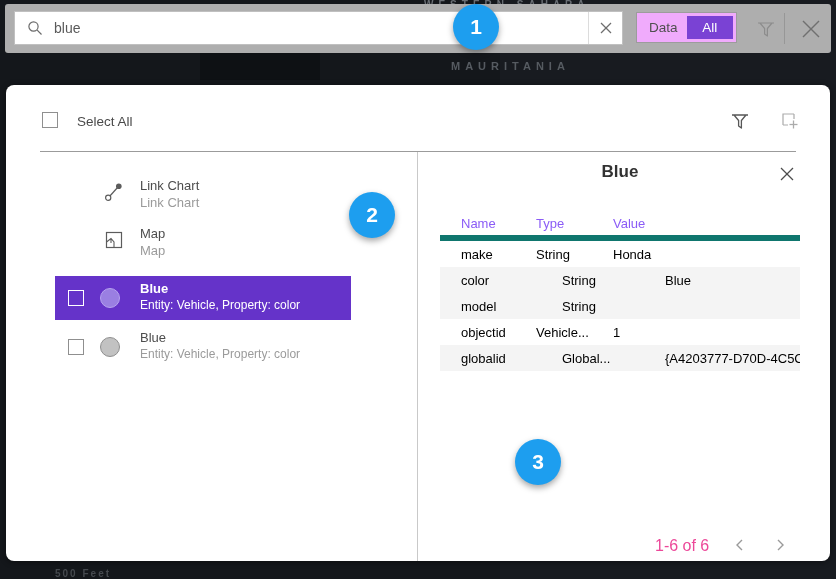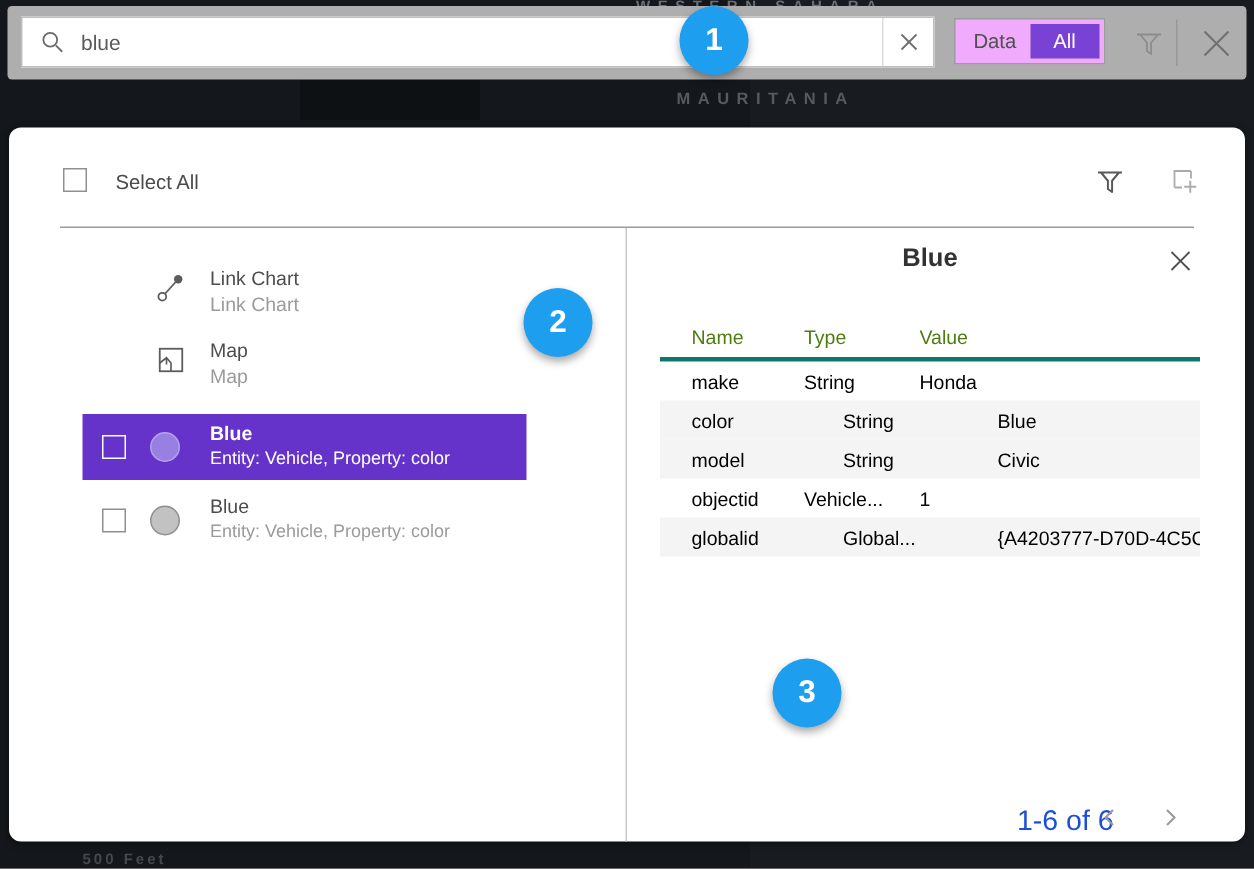--- a/index.html
+++ b/index.html
@@ -56,26 +56,26 @@
   #result-3 .rtitle { color:#ffffff; font-weight:bold; }
   #result-3 .rsub { color:#ffffff; }
   #result-4 .rtitle { color:#4d4d4d; }
   #result-4 .rsub { color:#9b9b9b; }
 
   
   #detail-title { position:absolute; left:434px; top:77px; width:360px; text-align:center; font-size:17px; font-weight:bold; color:#323232; }
   #detail-close { position:absolute; left:772px; top:80px; width:18px; height:18px; cursor:pointer; }
   #attr-table { position:absolute; left:434px; top:126px; width:360px; }
   .trow { display:grid; grid-template-columns:75px 77px 1fr; padding-left:21px; align-items:center; height:26px; font-size:13px; color:#000000; white-space:nowrap; overflow:hidden; }
-  .trow.head { height:30px; color:#4d7c0f; border-bottom:3px solid #0f766e; }
+  .trow.head { height:30px; color:#8b5cf6; border-bottom:6px solid #0f766e; }
   .trow.stripe { background:#f4f4f4;gap:26px; }
   .tcell { overflow:hidden; text-overflow:clip; }
 
   
-  #pagination-label { position:absolute; left:649px; top:452px; font-size:19px; color:#1d4ed8;margin-left:23px; }
+  #pagination-label { position:absolute; left:649px; top:452px; font-size:16px; color:#ec4899; }
   .page-btn { position:absolute; top:451px; width:18px; height:18px; cursor:pointer; }
   #page-prev { left:725px; } #page-next { left:765px; }
 
   
   .callout { position:absolute; width:46px; height:46px; border-radius:50%; background:#1d9eef; color:#ffffff; font-size:21px; font-weight:bold; display:flex; align-items:center; justify-content:center; z-index:5; box-shadow:0 3px 6px rgba(0,0,0,.35); }
   #callout-1 { left:453px; top:4px; }
   #callout-2 { left:349px; top:192px; }
   #callout-3 { left:515px; top:439px; }
 
   svg { display:block; }
@@ -201,21 +201,20 @@
         <div class="tcell">Honda</div>
       </div>
       <div class="trow stripe">
         <div class="tcell">color</div>
         <div class="tcell">String</div>
         <div class="tcell">Blue</div>
       </div>
       <div class="trow stripe">
         <div class="tcell">model</div>
         <div class="tcell">String</div>
-        <div class="tcell">Civic</div>
       </div>
       <div class="trow">
         <div class="tcell">objectid</div>
         <div class="tcell">Vehicle...</div>
         <div class="tcell">1</div>
       </div>
       <div class="trow stripe">
         <div class="tcell">globalid</div>
         <div class="tcell">Global...</div>
         <div class="tcell">{A4203777-D70D-4C5C-9A65-C...</div>

